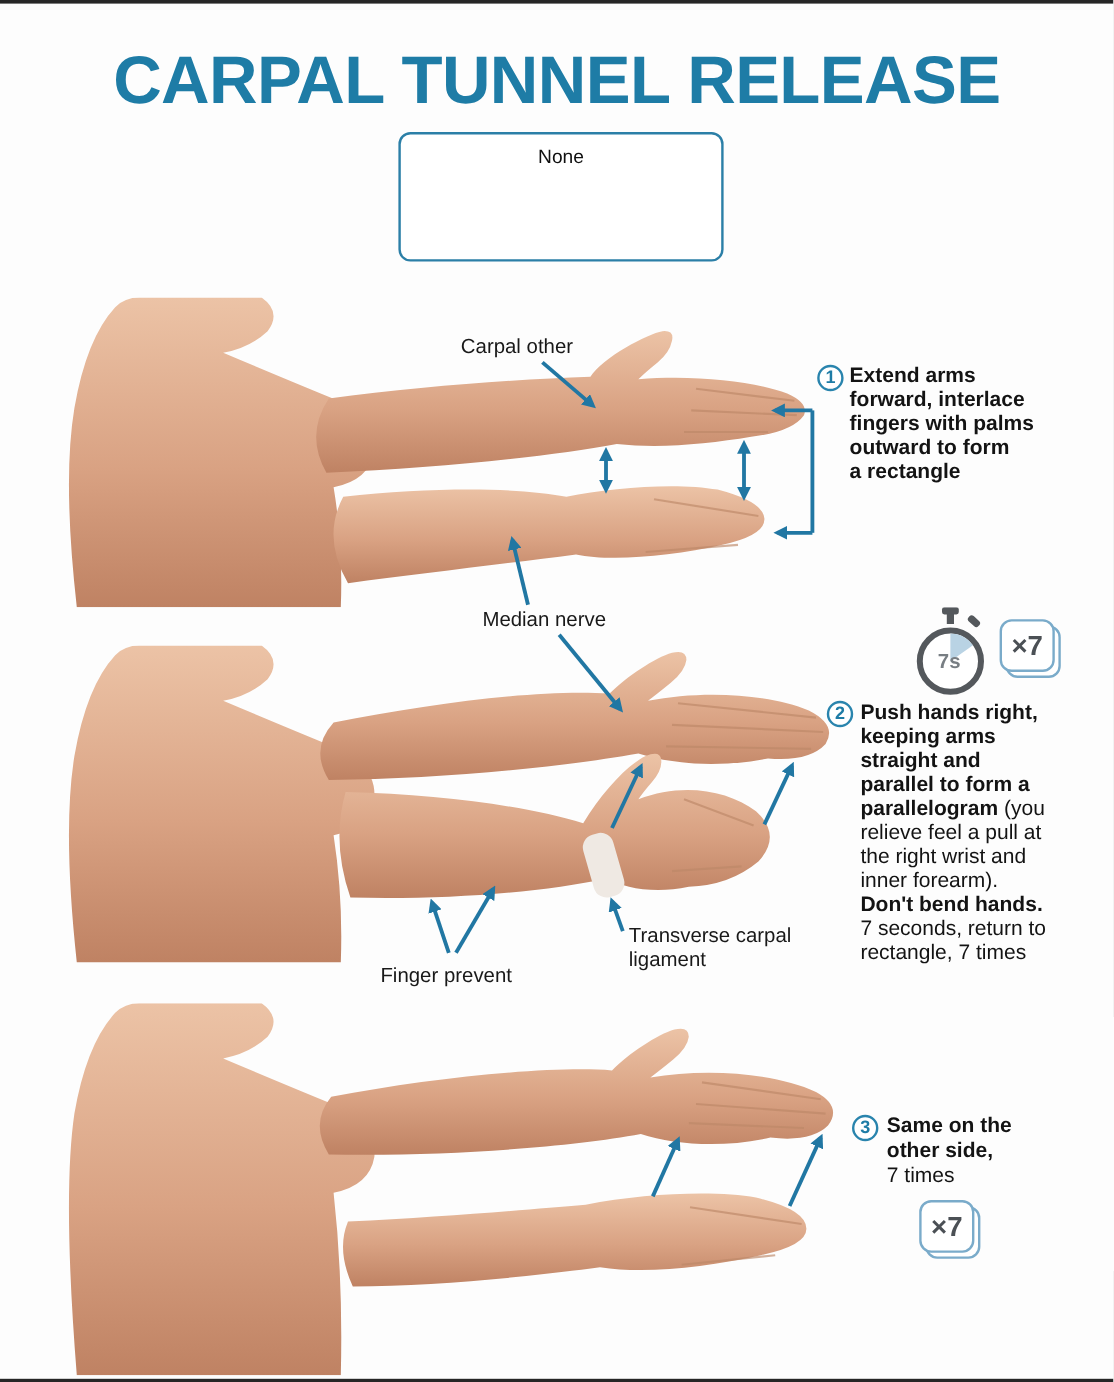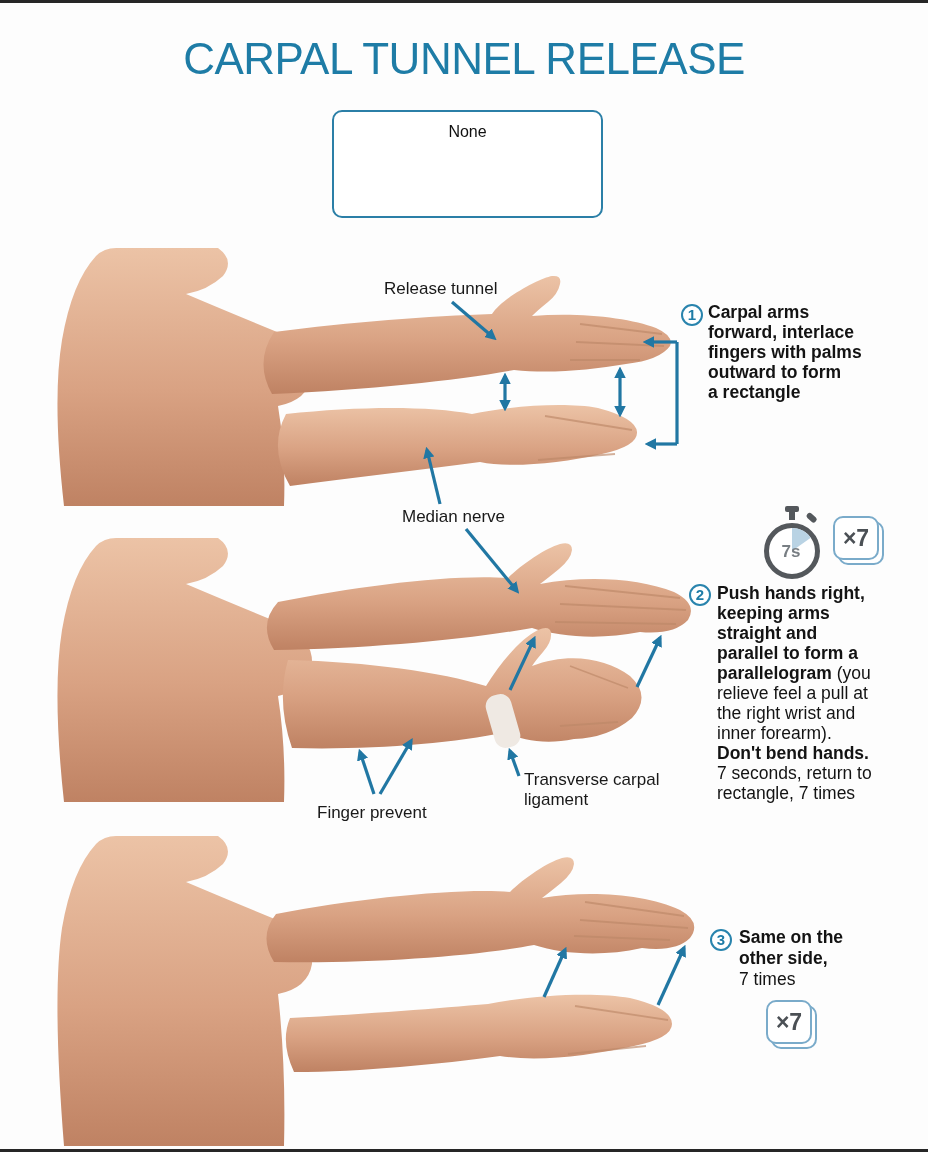--- a/index.html
+++ b/index.html
@@ -1,21 +1,21 @@
 <!DOCTYPE html>
 <html><head>
 <meta charset="utf-8">
 <style>
   *{box-sizing:border-box}
   html,body{margin:0;padding:0;background:#e9e9e9}
   body{font-family:"Liberation Sans",sans-serif}
   #canvas{position:relative;width:928px;height:1152px;margin:0 auto;background:#fdfdfd;overflow:hidden}
   .edge{position:absolute;left:0;width:100%;background:#262626}
   .title{position:absolute;left:0;top:34px;width:100%;text-align:center;
-         font-size:44px;font-weight:400;color:#1e7ca6;letter-spacing:-.5px}
+         font-size:56px;font-weight:700;color:#1e7ca6;letter-spacing:-.5px}
   .ibox{position:absolute;top:110px;width:271px;height:108px;border:2.5px solid #2b7fa7;
         border-radius:10px;background:#fff;text-align:center;padding-top:6px}
   .ibox h2{margin:0;font-size:20px;font-weight:700;color:#1e7ca6}
   .ibox p{margin:4px 8px 0;font-size:16px;line-height:20px;color:#101010;white-space:pre-line}
   .fig{position:absolute}
   .overlay{position:absolute;left:0;top:0;pointer-events:none}
   .lbl{position:absolute;font-size:17px;line-height:20px;color:#191919;white-space:pre-line}
   .num{position:absolute;width:22px;height:22px;border-radius:50%;border:2.3px solid #2984ad;
        background:#fff;color:#1e7ca6;font-size:15px;font-weight:700;line-height:18px;text-align:center}
   .stext{position:absolute;font-size:17.5px;line-height:20px;font-weight:700;color:#131313;white-space:pre-line}
@@ -142,28 +142,28 @@
       <path d="M510,690 L534,639" marker-end="url(#ah)"></path>
       <path d="M637,687 L660,638" marker-end="url(#ah)"></path>
       <path d="M519,776 L510,751" marker-end="url(#ah)"></path>
       <path d="M374,794 L360,752" marker-end="url(#ah)"></path>
       <path d="M380,794 L411,741" marker-end="url(#ah)"></path>
       <path d="M544,997 L565,950" marker-end="url(#ah)"></path>
       <path d="M658,1005 L684,948" marker-end="url(#ah)"></path>
     </g>
   </svg>
 
-  <div class="lbl" style="left:384px;top:279px">Release tunnel</div>
+  <div class="lbl" style="left:384px;top:279px">Carpal other</div>
   <div class="lbl" style="left:402px;top:507px">Median nerve</div>
   <div class="lbl" style="left:317px;top:803px">Finger prevent</div>
   <div class="lbl" style="left:524px;top:770px">Transverse carpal
 ligament</div>
 
   <div class="num" style="left:681px;top:304px">1</div>
-  <div class="stext" style="left:708px;top:302px;width:195px">Carpal arms
+  <div class="stext" style="left:708px;top:302px;width:195px">Extend arms
 forward, interlace
 fingers with palms
 outward to form
 a rectangle</div>
 
   <div class="num" style="left:689px;top:584px">2</div>
   <div class="stext" style="left:717px;top:583px;width:205px"><span>Push hands right,
 keeping arms
 straight and
 parallel to form a

